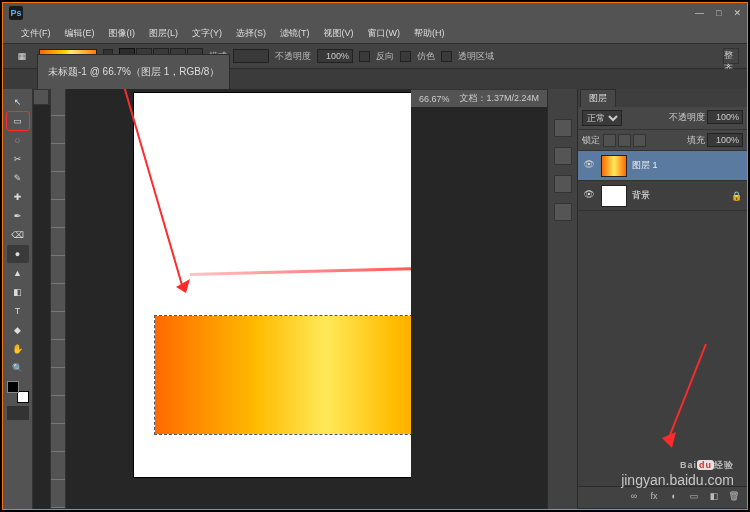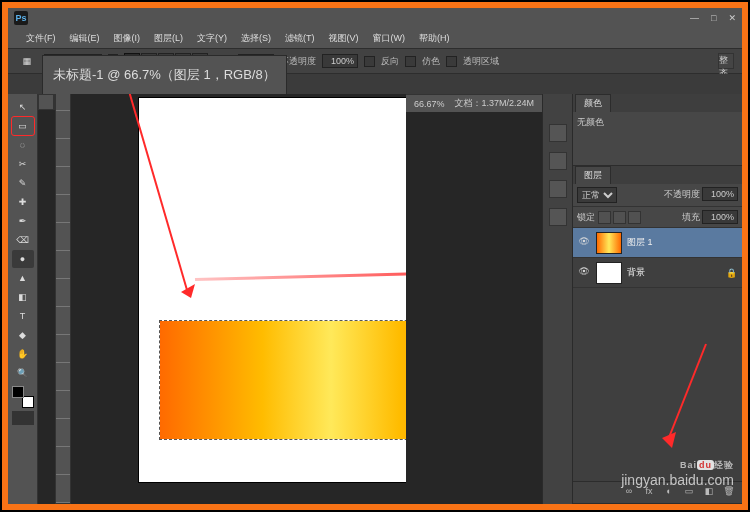--- a/index.html
+++ b/index.html
@@ -1,17 +1,17 @@
 <!DOCTYPE html>
 <html><head>
 <meta charset="utf-8">
 <style>
 *{margin:0;padding:0;box-sizing:border-box;font-family:"Microsoft YaHei",sans-serif;font-size:9px;color:#ccc;user-select:none}
 body{background:#000;width:750px;height:512px;overflow:hidden;position:relative}
-.app{position:absolute;left:2px;top:2px;right:2px;bottom:2px;background:#86efac;border:6px solid #f97316;display:flex;flex-direction:column}
+.app{position:absolute;left:2px;top:2px;right:2px;bottom:2px;background:#86efac;border:1px solid #f97316;display:flex;flex-direction:column}
 
 .titlebar{height:20px;background:#535353;display:flex;align-items:center;padding:0 6px;gap:6px}
 .titlebar .logo{width:14px;height:14px;background:#1a1a1a;border-radius:2px;display:flex;align-items:center;justify-content:center;color:#5bb0e8;font-weight:bold}
 .titlebar .right{margin-left:auto;display:flex;gap:12px;color:#aaa}
 .titlebar .right span{cursor:default}
 
 .menubar{height:20px;background:#535353;display:flex;align-items:center;gap:2px;padding:0 12px}
 .menubar div{padding:2px 6px;color:#ddd}
 
 .optbar{height:26px;background:#424242;border-top:1px solid #2d2d2d;border-bottom:1px solid #2d2d2d;display:flex;align-items:center;gap:6px;padding:0 8px}
@@ -19,21 +19,21 @@
 .dd{width:10px;height:14px;background:#333;border:1px solid #222}
 .gradtype{display:flex;gap:1px}
 .gradtype span{width:16px;height:16px;background:#3a3a3a;border:1px solid #222}
 .gradtype span.sel{background:#2c2c2c;border-color:#111}
 .label{color:#bbb}
 .num{width:36px;height:14px;background:#393939;border:1px solid #222;text-align:right;padding:0 3px;line-height:12px}
 .cb{width:11px;height:11px;border:1px solid #222;background:#3a3a3a}
 .panelicon{width:16px;height:16px;border:1px solid #333;margin-left:auto;background:#454545}
 
 .tabstrip{height:20px;background:#3b3b3b;display:flex;align-items:flex-end;padding-left:34px}
-.doctab{background:#535353;border:1px solid #2a2a2a;border-bottom:none;padding:10px 10px;color:#ddd;font-size:13px}
+.doctab{background:#535353;border:1px solid #2a2a2a;border-bottom:none;padding:10px 10px;color:#ddd;font-size:10px}
 
 .work{flex:1;display:flex;min-height:0}
 
 .toolcol{width:30px;background:#535353;border-right:1px solid #333;display:flex;flex-direction:column;align-items:center;padding-top:4px;gap:1px}
 .tool{width:22px;height:18px;display:flex;align-items:center;justify-content:center;color:#ddd;border-radius:2px}
 .tool.active{background:#3a3a3a}
 .tool.hi{outline:1px solid #ff2a2a}
 .fgbg{position:relative;width:22px;height:22px;margin-top:3px}
 .fgbg .bg{position:absolute;right:0;bottom:0;width:12px;height:12px;background:#fff;border:1px solid #000}
 .fgbg .fg{position:absolute;left:0;top:0;width:12px;height:12px;background:#000;border:1px solid #888}
@@ -202,28 +202,20 @@
 
     <div class="dockstrip">
       <span></span>
       <span></span>
       <span></span>
       <span></span>
     </div>
 
     <div class="rightpanels">
 
-      <div class="panel" style="height:72px">
-        <div class="tabs">
-            <div>颜色</div>
-          </div>
-        <div class="body swatchbody">
-          <span>无颜色</span>
-        </div>
-      </div>
 
 
       <div class="panel layerspanel">
         <div class="tabs">
           <div>图层</div>
         </div>
         <div class="layerctl">
           <select><option>正常</option></select>
           <div class="opa">
             <span>不透明度</span>

